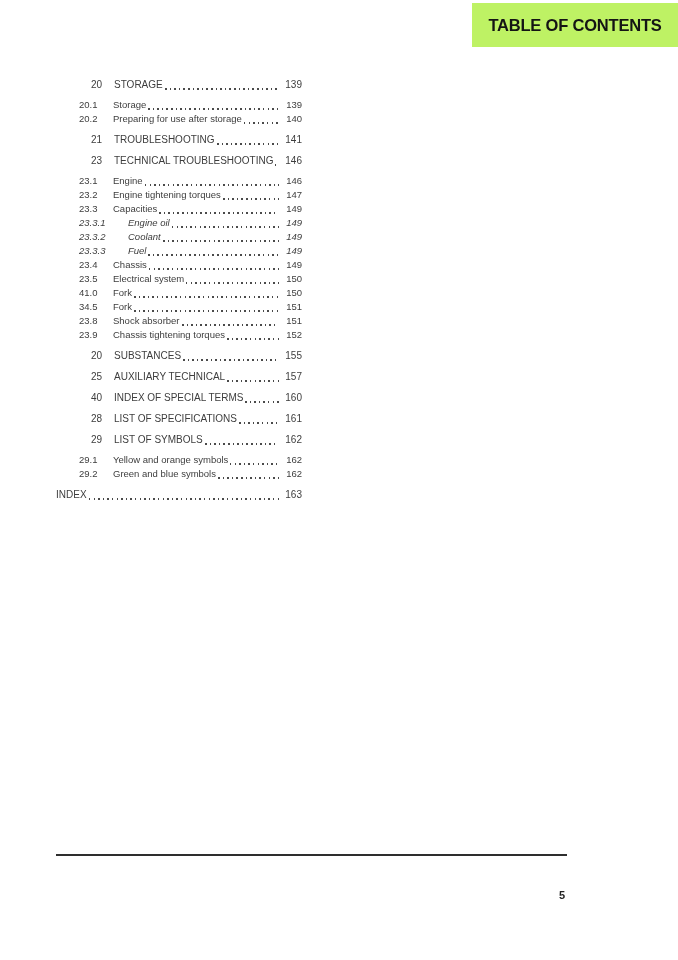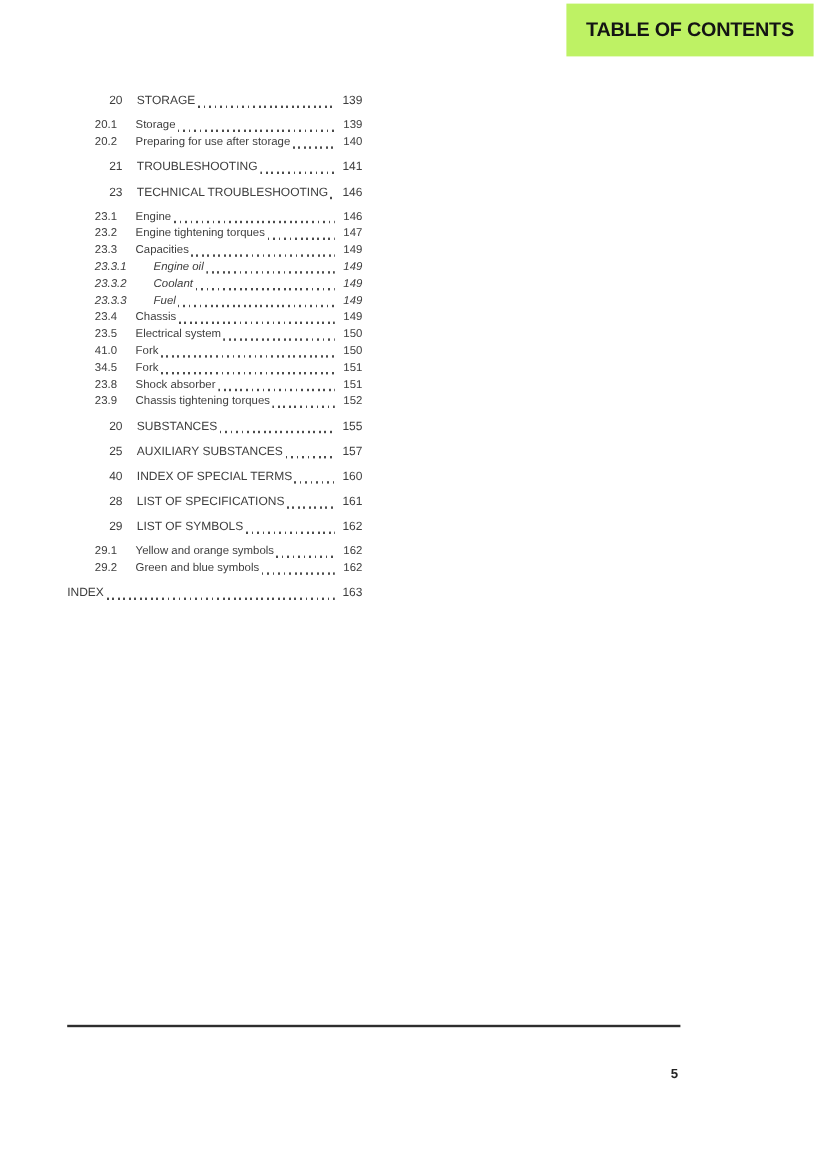--- a/index.html
+++ b/index.html
@@ -194,21 +194,21 @@
     <span class="pg">152</span>
   </div>
     <div class="row lv1">
     <span class="num">20</span>
     <span class="ttl">SUBSTANCES</span>
     <span class="leader"></span>
     <span class="pg">155</span>
   </div>
     <div class="row lv1">
     <span class="num">25</span>
-    <span class="ttl">AUXILIARY SUBSTANCES</span>
+    <span class="ttl">AUXILIARY TECHNICAL</span>
     <span class="leader"></span>
     <span class="pg">157</span>
   </div>
     <div class="row lv1">
     <span class="num">40</span>
     <span class="ttl">INDEX OF SPECIAL TERMS</span>
     <span class="leader"></span>
     <span class="pg">160</span>
   </div>
     <div class="row lv1">

